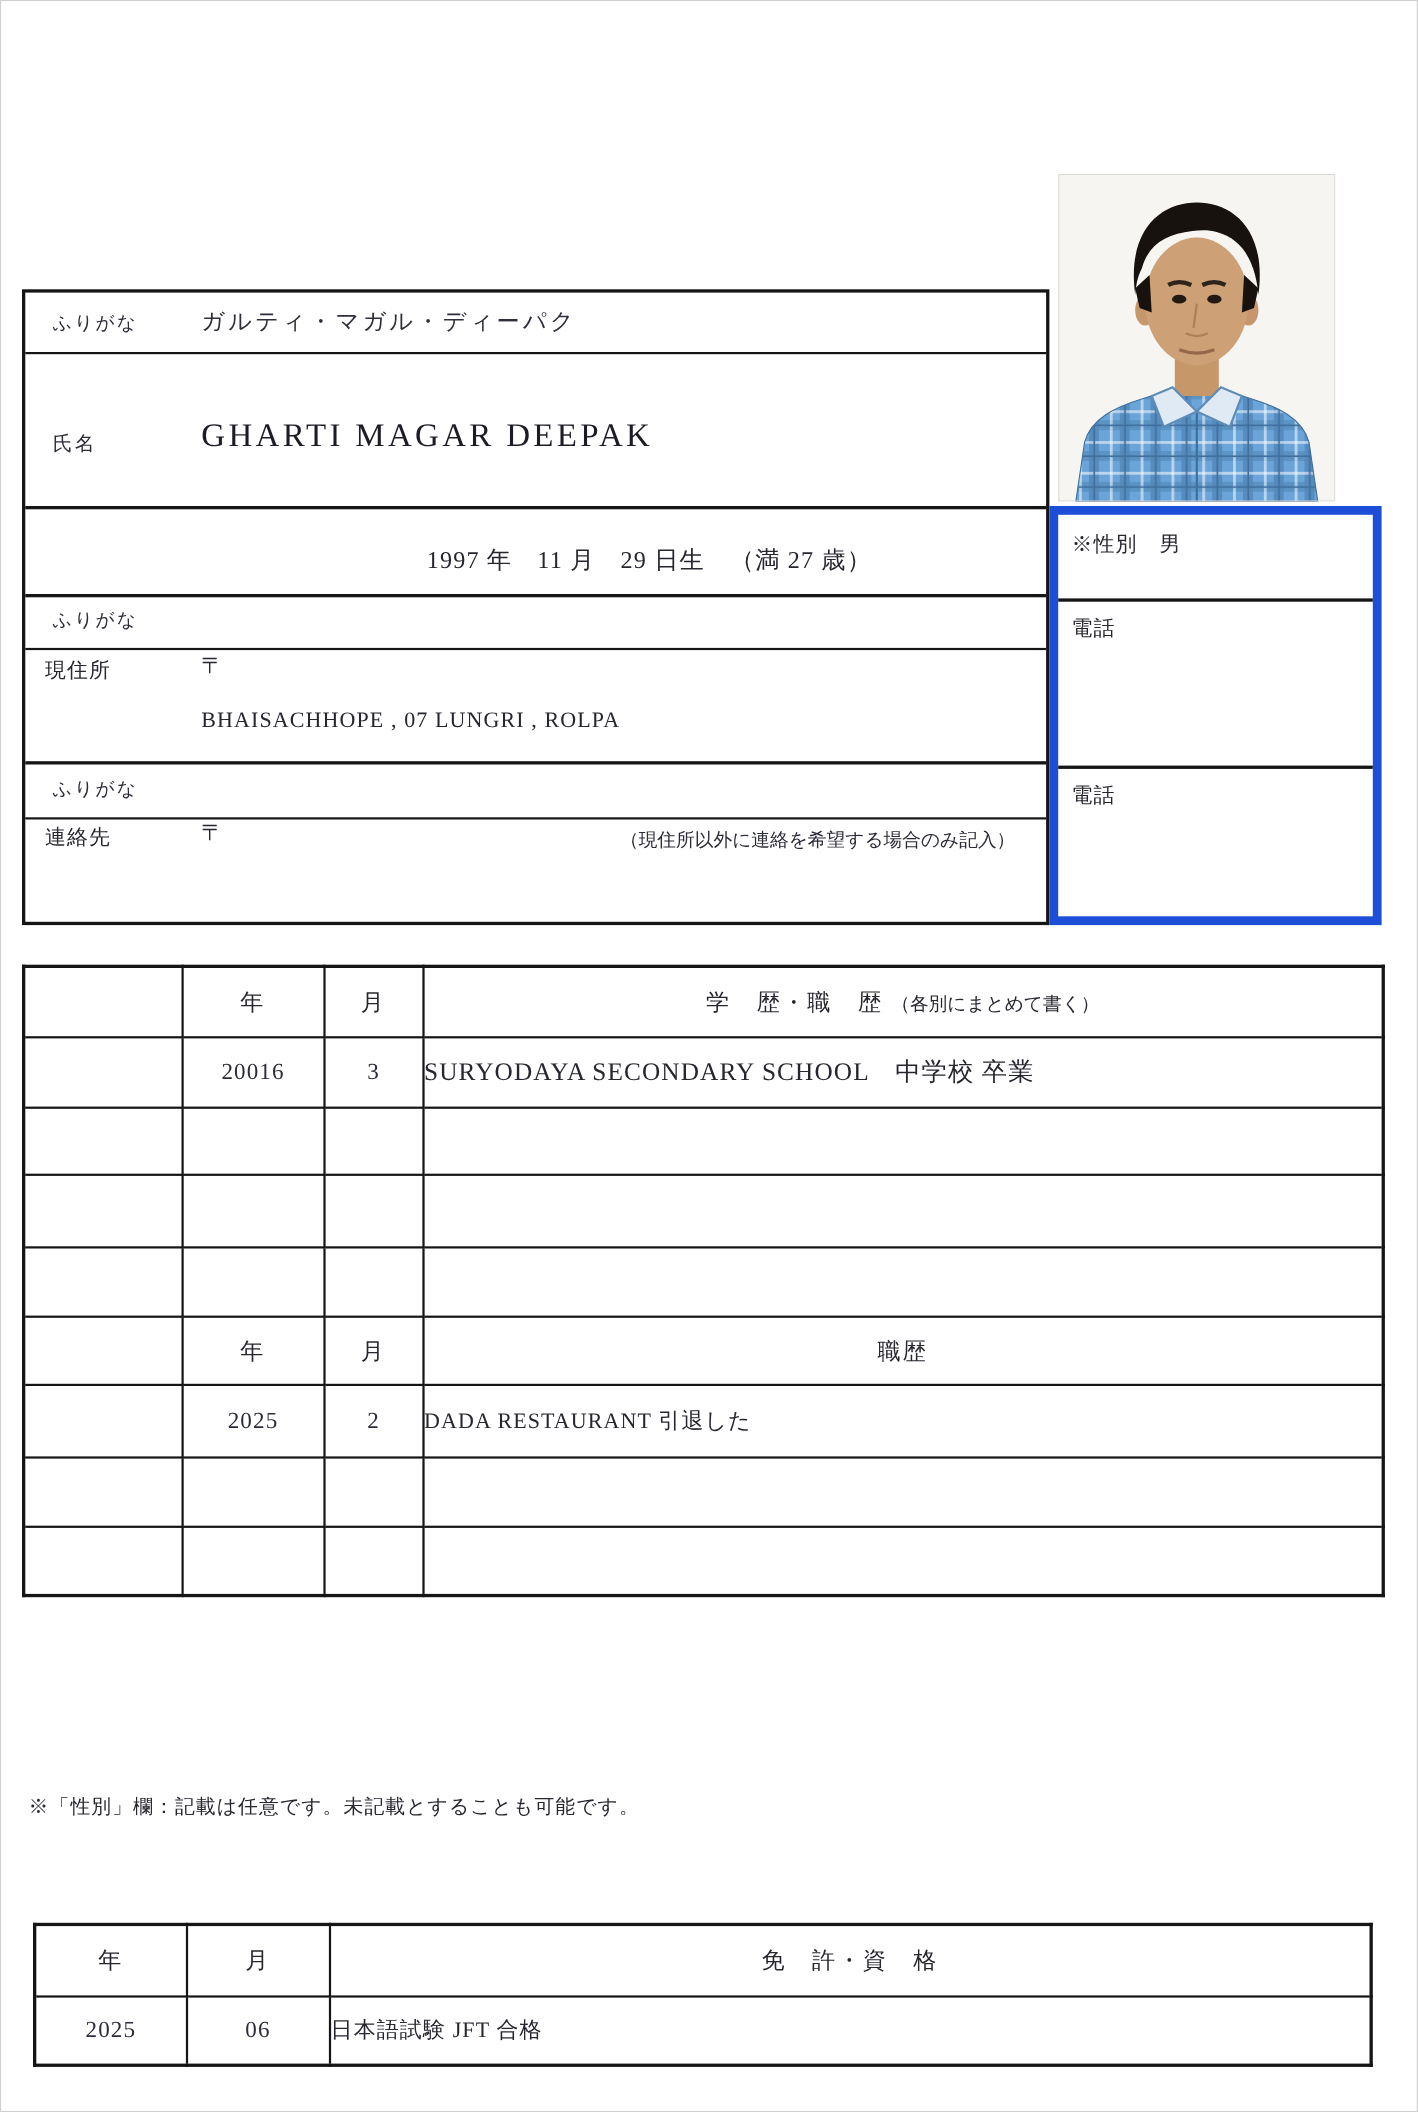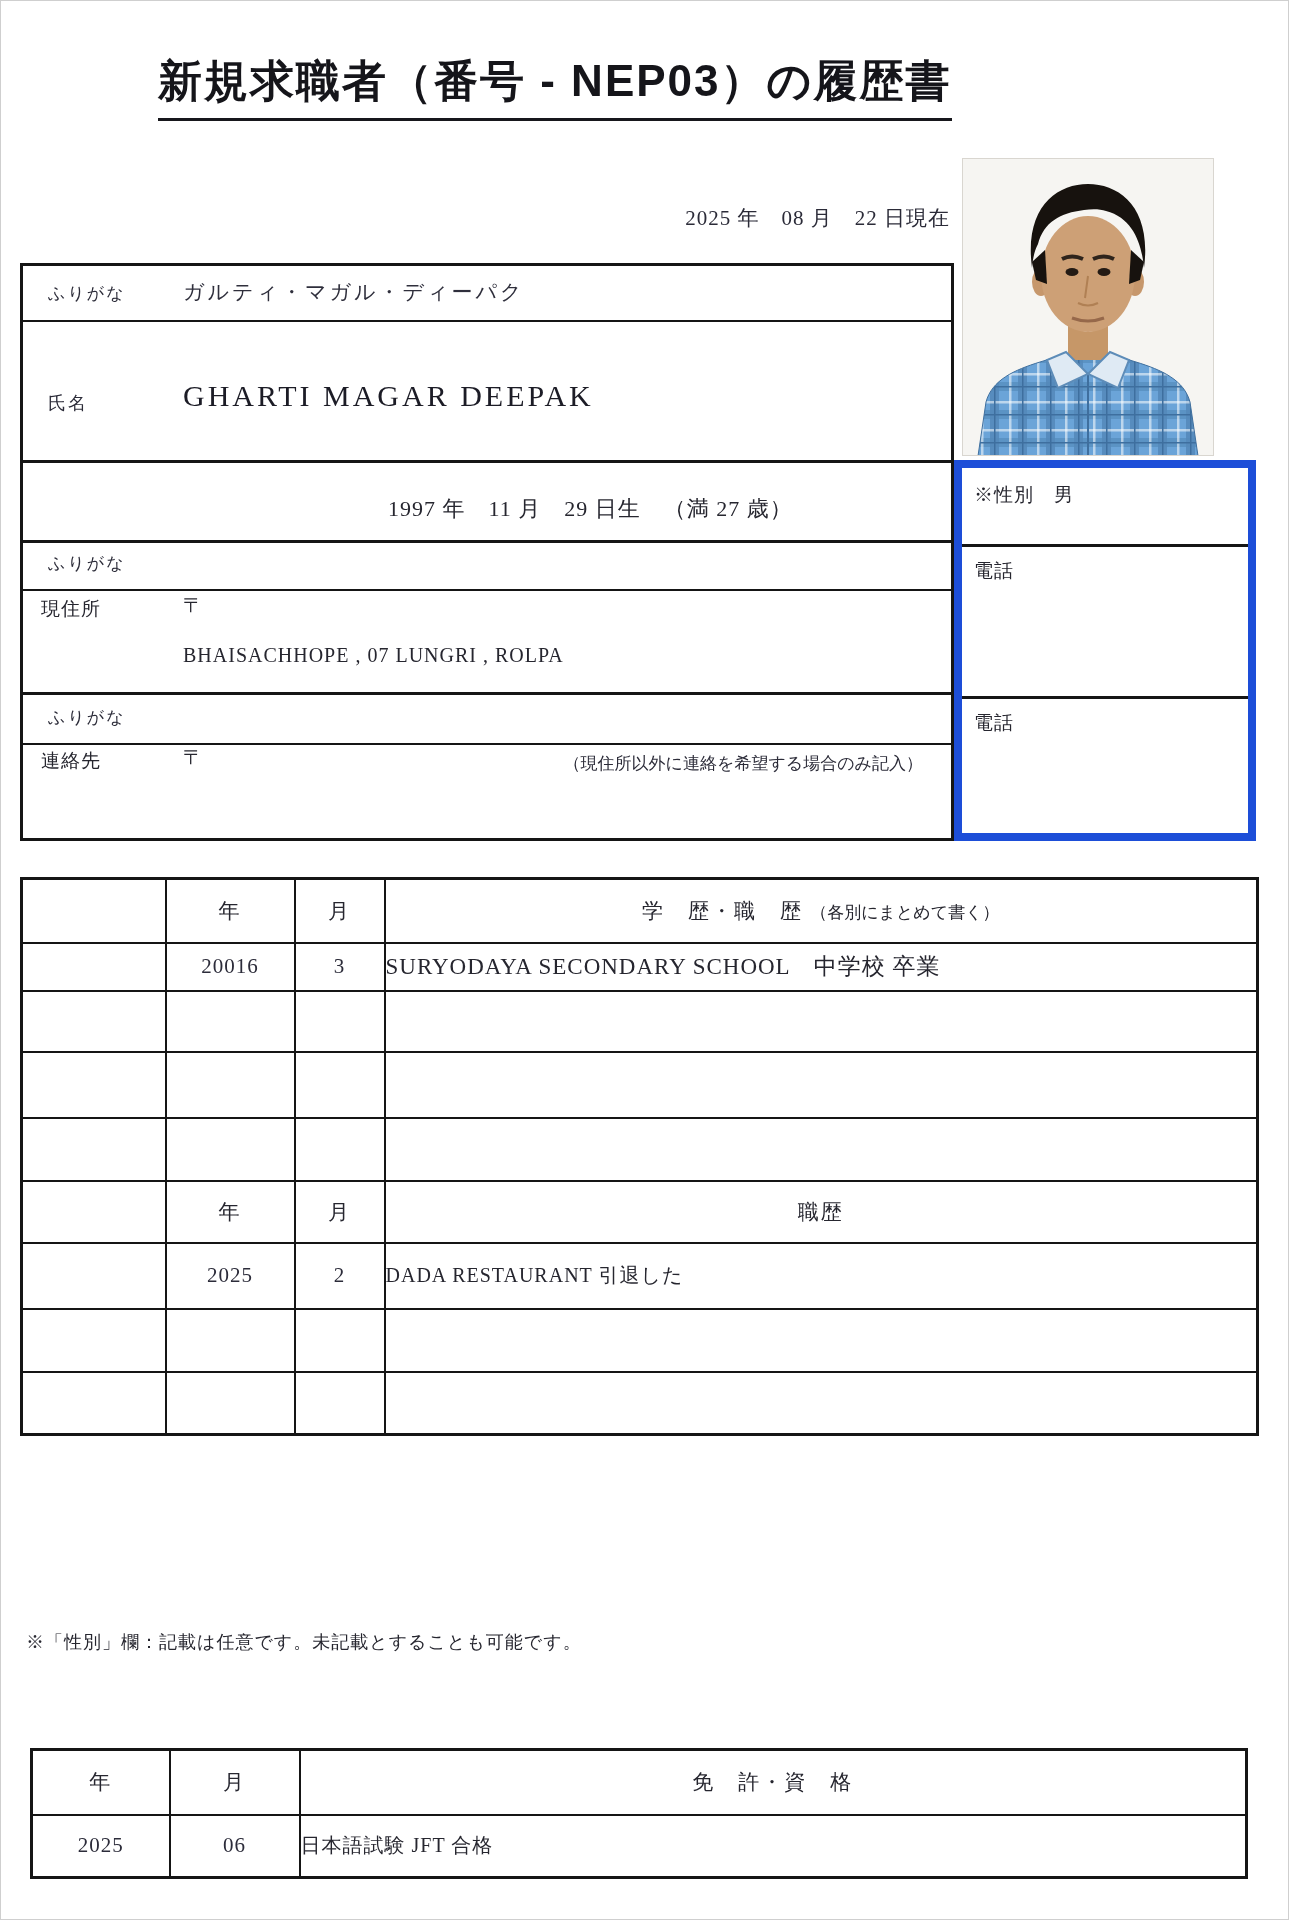--- a/index.html
+++ b/index.html
@@ -49,23 +49,21 @@
   .hdr-sub{font-size:17px;letter-spacing:0px;}
   .note{
     position:absolute;left:26px;top:1630px;font-size:18px;letter-spacing:1px;color:#26262f;white-space:nowrap;
   }
 </style>
 </head>
 <body>
 
 <div class="page">
 
-  <div class="title">新規求職者（番号 - NEP03）の履歴書</div>
-
-  <div class="dateline">2025 年　08 月　22 日現在</div>
+
 
   <div class="photo">
     <svg width="252" height="298" viewBox="0 0 252 298" xmlns="http://www.w3.org/2000/svg">
       <defs>
         <pattern id="plaid" width="28" height="28" patternUnits="userSpaceOnUse">
           <rect width="28" height="28" fill="#6ba4d8"></rect>
           <rect x="0" y="0" width="28" height="9" fill="#5b93c4"></rect>
           <rect x="0" y="0" width="9" height="28" fill="#5489ba" opacity="0.85"></rect>
           <rect x="19" y="0" width="2.5" height="28" fill="#ffffff" opacity="0.55"></rect>
           <rect x="0" y="19" width="28" height="2.5" fill="#ffffff" opacity="0.55"></rect>
@@ -154,21 +152,21 @@
     <tbody>
         <tr style="height:64px">
       <td></td>
       <td class="chdr">年</td>
       <td class="chdr">月</td>
       <td class="chdr">
         <span class="hdr-main">学　歴・職　歴</span>
         <span class="hdr-sub">（各別にまとめて書く）</span>
       </td>
     </tr>
-    <tr style="height:48px">
+    <tr style="height:64px">
       <td></td>
       <td class="cnum">20016</td>
       <td class="cnum">3</td>
       <td class="cmain"><span class="edu-text">SURYODAYA SECONDARY SCHOOL　中学校 卒業</span></td>
     </tr>
     <tr style="height:61px">
       <td></td>
           <td></td>
           <td></td>
           <td></td>

